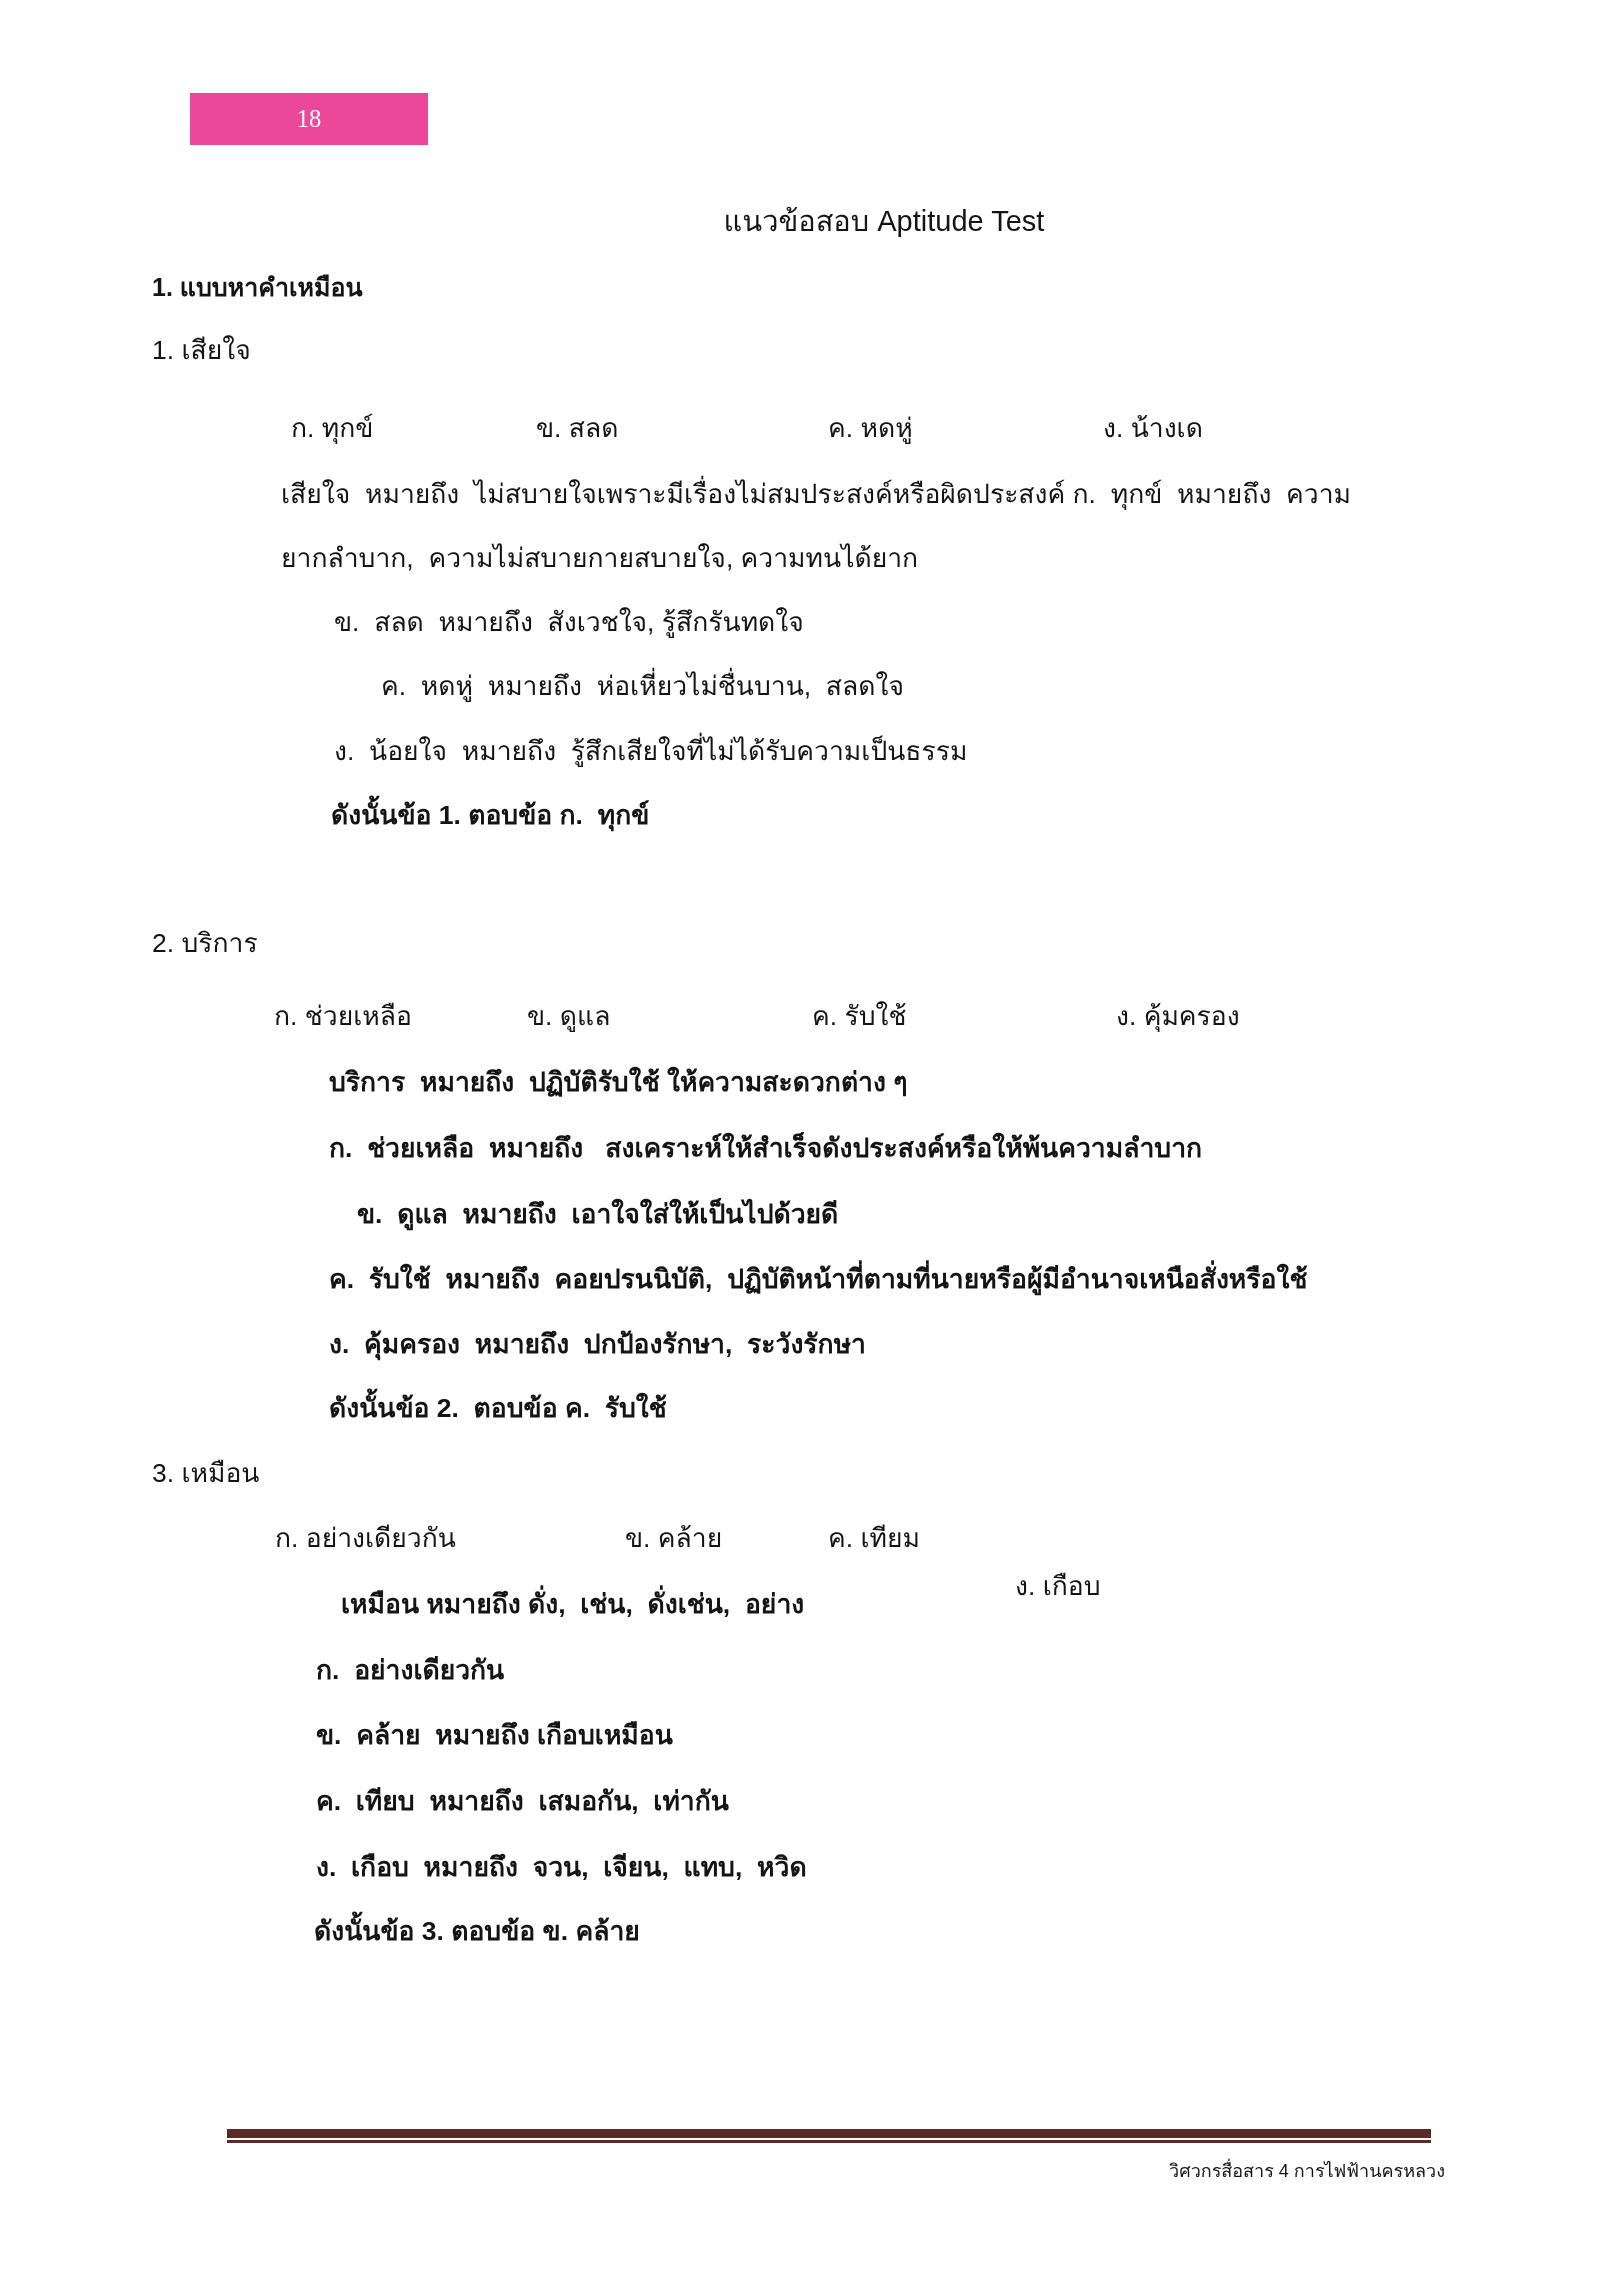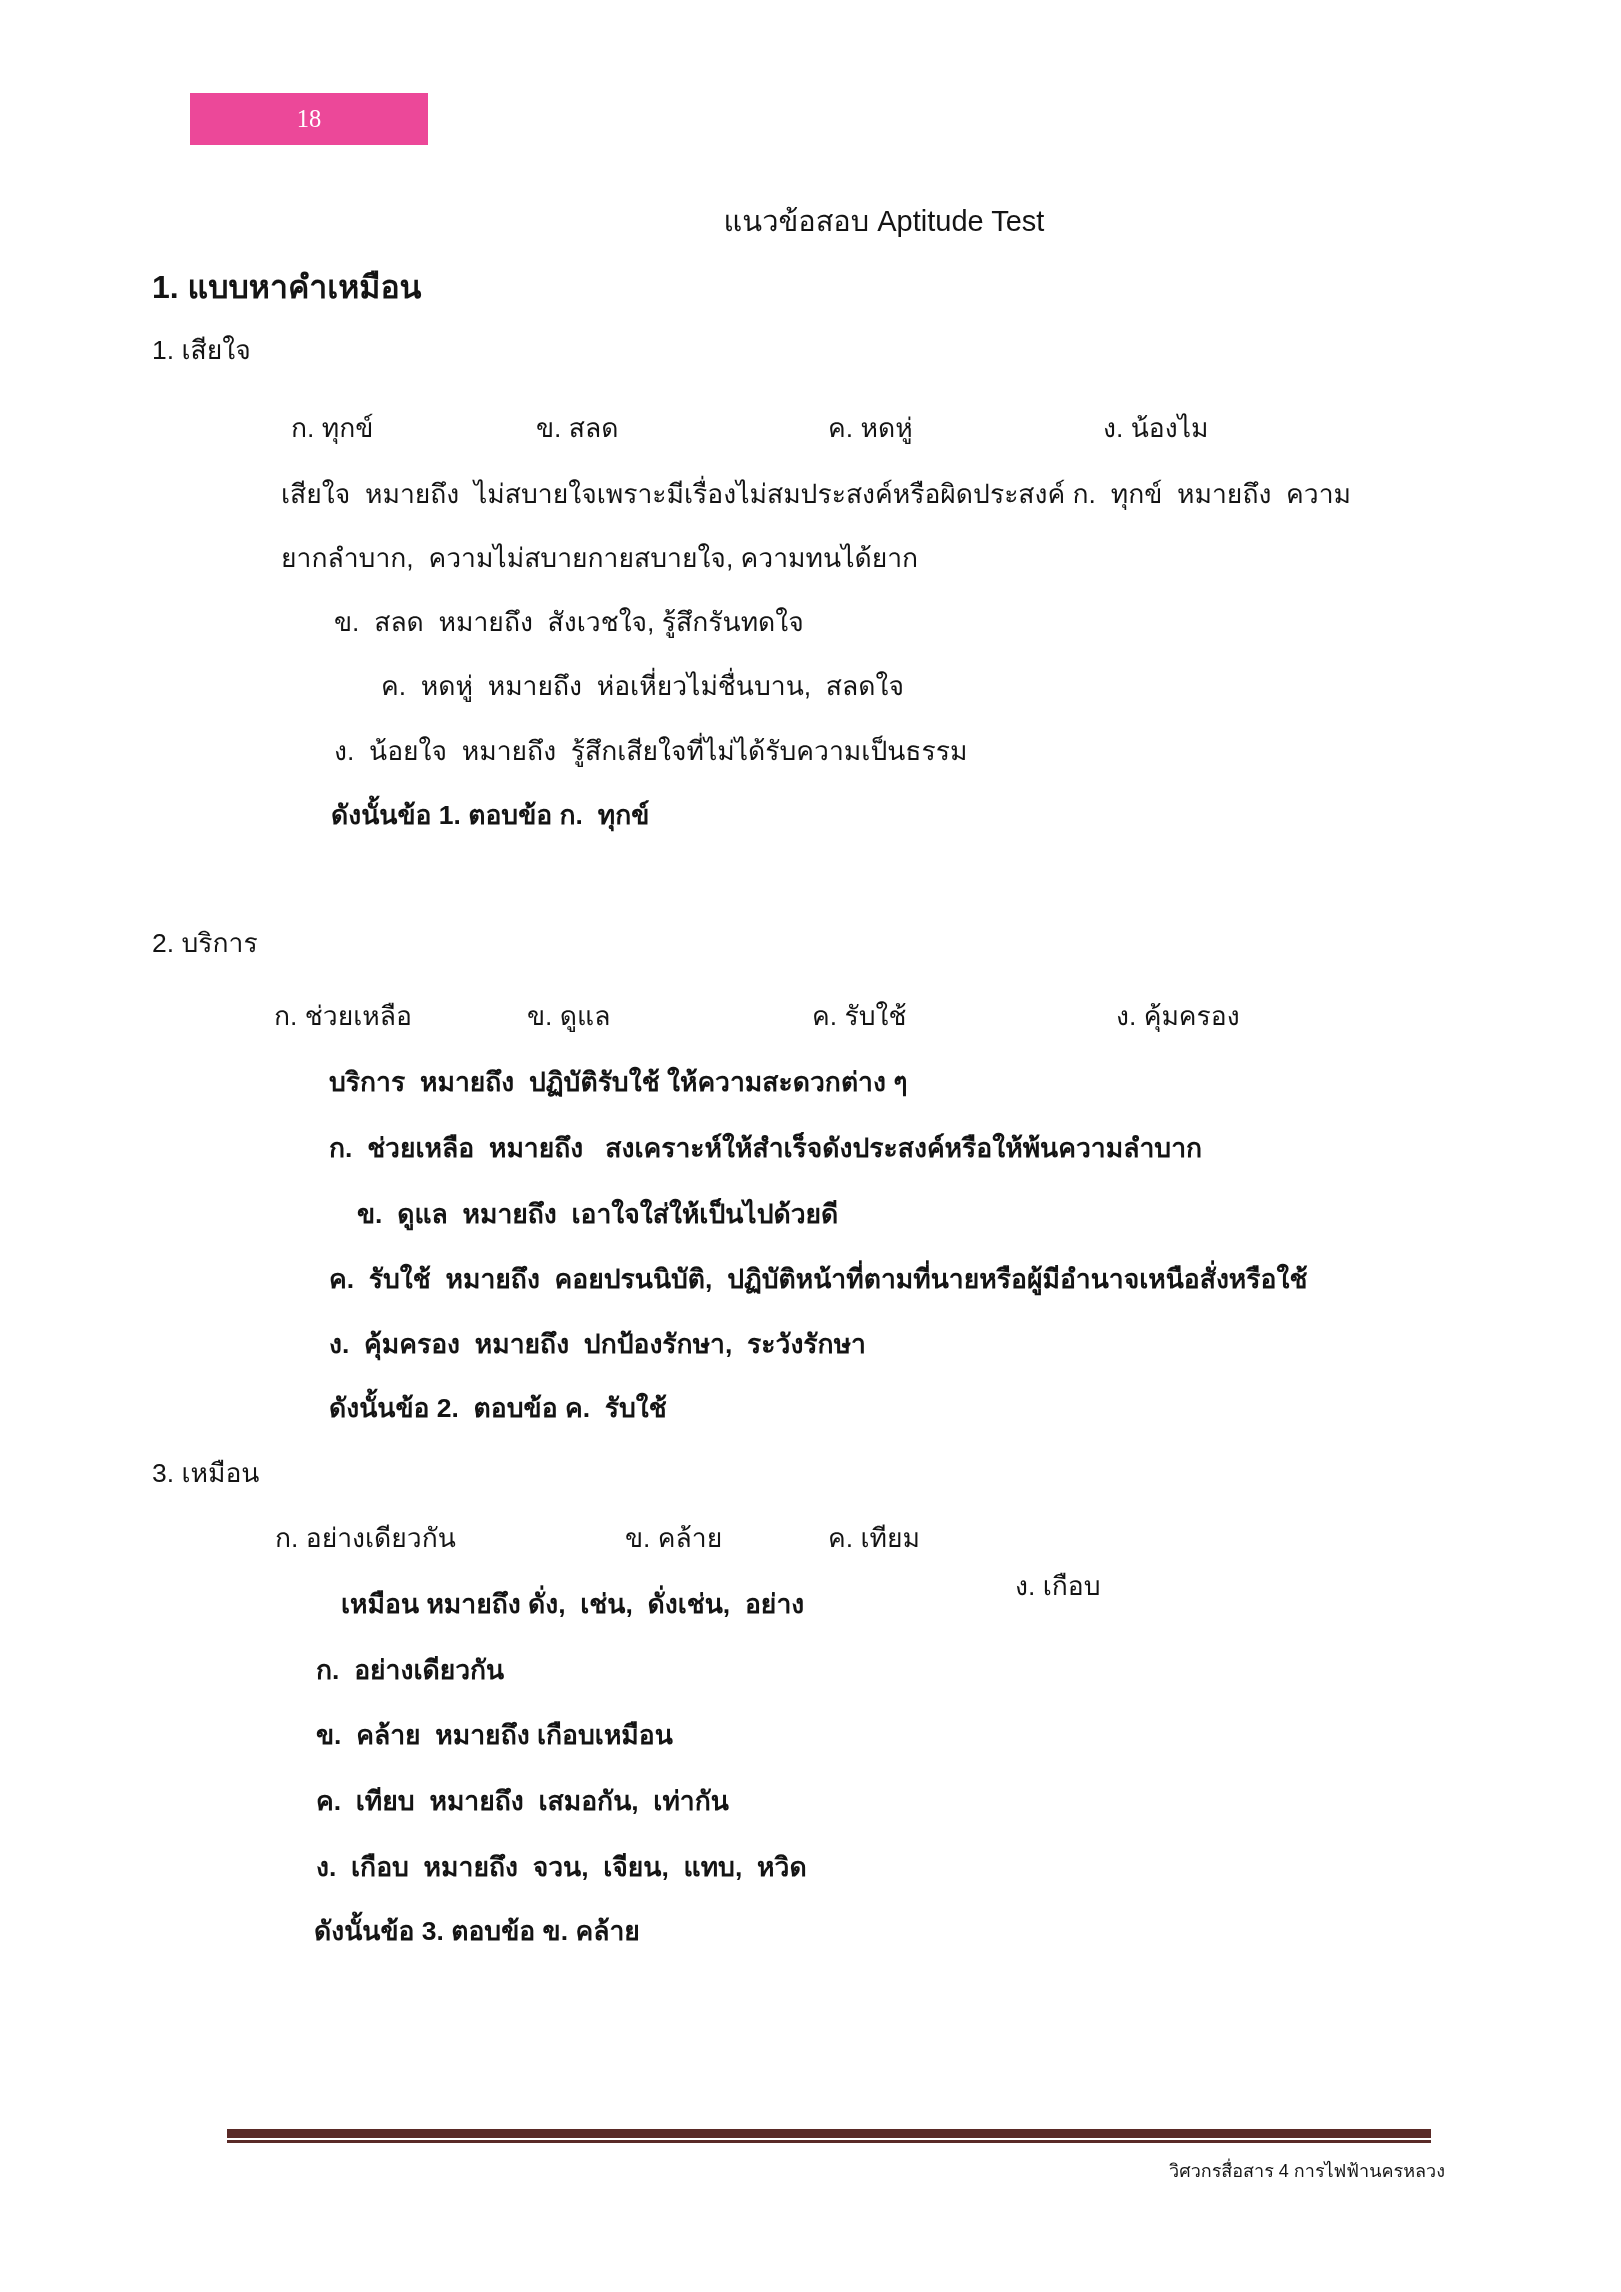--- a/index.html
+++ b/index.html
@@ -59,28 +59,28 @@
 <body>
 
 <div>
 
   <div class="page-num">
     <span>18</span>
   </div>
 
   <div class="doc-title">แนวข้อสอบ Aptitude Test</div>
 
-  <div class="abs bold" style="left:152px; top:268px; font-size:32px;">1. แบบหาคำเหมือน</div>
+  <div class="abs bold" style="left:152px; top:268px; font-size:25px;">1. แบบหาคำเหมือน</div>
 
   <div class="abs" style="left:152px; top:331px;">1. เสียใจ</div>
   <div class="opt-row" style="top:409px;">
     <span style="left:291px;">ก. ทุกข์</span>
     <span style="left:536px;">ข. สลด</span>
     <span style="left:828px;">ค. หดหู่</span>
-    <span style="left:1103px;">ง. น้องไม</span>
+    <span style="left:1103px;">ง. น้างเด</span>
   </div>
   <div class="abs" style="left:281px; top:475px;">เสียใจ  หมายถึง  ไม่สบายใจเพราะมีเรื่องไม่สมประสงค์หรือผิดประสงค์ ก.  ทุกข์  หมายถึง  ความ</div>
   <div class="abs" style="left:281px; top:539px;">ยากลำบาก,  ความไม่สบายกายสบายใจ, ความทนได้ยาก</div>
   <div class="abs" style="left:334px; top:603px;">ข.  สลด  หมายถึง  สังเวชใจ, รู้สึกรันทดใจ</div>
   <div class="abs" style="left:334px; top:667px;margin-left:47px;">ค.  หดหู่  หมายถึง  ห่อเหี่ยวไม่ชื่นบาน,  สลดใจ</div>
   <div class="abs" style="left:334px; top:732px;">ง.  น้อยใจ  หมายถึง  รู้สึกเสียใจที่ไม่ได้รับความเป็นธรรม</div>
   <div class="abs bold" style="left:331px; top:796px;">ดังนั้นข้อ 1. ตอบข้อ ก.  ทุกข์</div>
 
   <div class="abs" style="left:152px; top:924px;">2. บริการ</div>
   <div class="opt-row" style="top:997px;">

